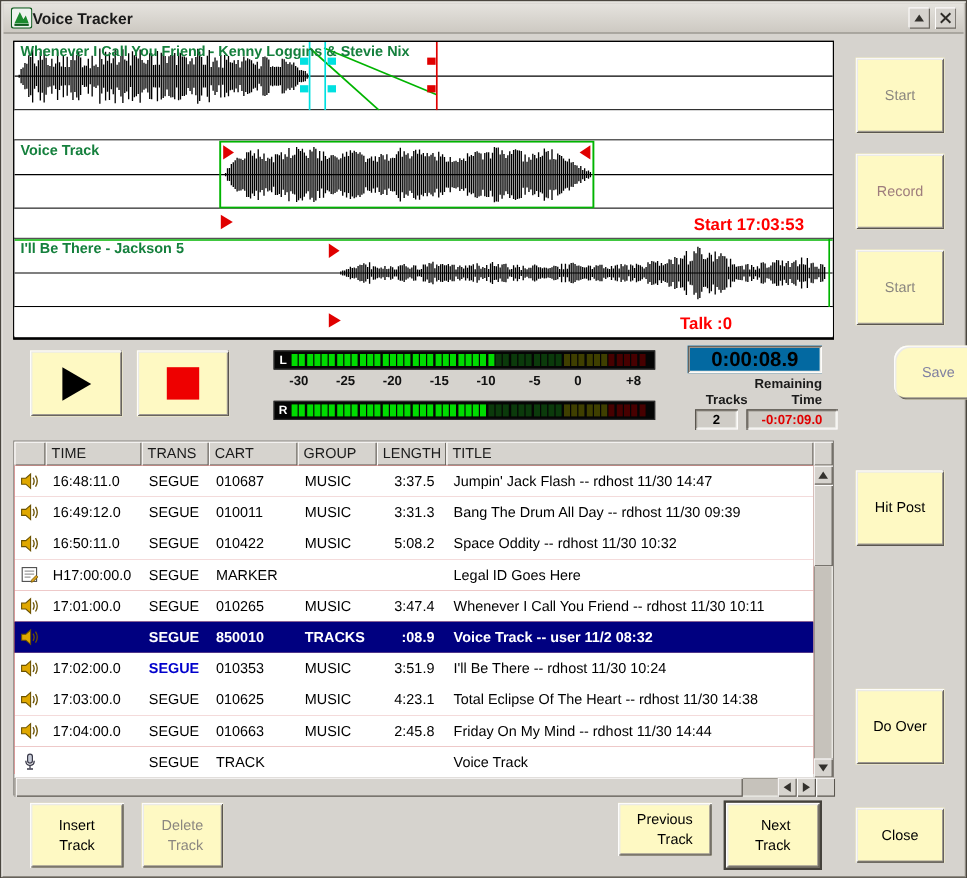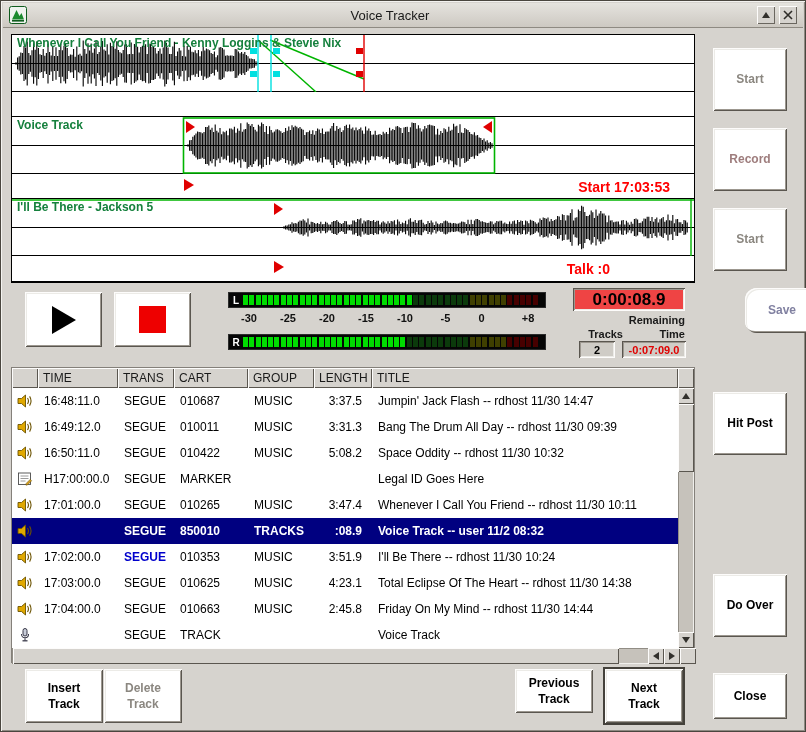--- a/index.html
+++ b/index.html
@@ -7,57 +7,57 @@
   body{font-family:"Liberation Sans",sans-serif}
   .window{position:relative;width:806px;height:732px;background:#d6d3ce;
     border:1px solid #4a463f;
     box-shadow:inset 1px 1px 0 #f4f3f0, inset -1px -1px 0 #8e8a82;}
   .sunken{box-shadow:inset 1px 1px 0 #5a564f, inset -1px -1px 0 #fdfcfb,
                inset 2px 2px 0 #9c978f, inset -2px -2px 0 #ecebe7;}
   
   .titlebar{position:absolute;left:2px;top:2px;right:2px;height:25px;
     background:linear-gradient(180deg,#e5e3de 0%,#cdc9c2 100%);
     border-bottom:1px solid #8e8a82;display:flex;align-items:center;padding:0 6px}
-  .titlebar .title{flex:1;text-align:center;font-weight:normal;font-size:13px;color:#1a1a1a}
+  .titlebar .title{flex:1;text-align:left;font-weight:bold;font-size:13px;color:#1a1a1a}
   .tb-btn{width:18px;height:18px;margin-left:4px;display:flex;align-items:center;justify-content:center;
     background:#d6d3ce;box-shadow:inset 1px 1px 0 #fdfcfb, inset -1px -1px 0 #6a665f;}
   .app-icon{width:18px;height:18px}
   
   .wave-stack{position:absolute;left:10px;top:33px;width:684px;height:249px;background:#000;border:1px solid #000}
   .track{height:82px;background:#fff;position:relative;border-bottom:1px solid #000}
   .track:last-child{border-bottom:none}
   .wave-row{height:57px;border-bottom:1px solid #000;position:relative}
   .wave-row svg{position:absolute;left:0;top:0}
   .strip{height:24px;position:relative;background:#fff}
   .track-title{position:absolute;left:5px;top:1px;font-weight:bold;font-size:12px;color:#15803d;z-index:3}
   .annotation{position:absolute;bottom:3px;font-weight:bold;font-size:14px;color:#ff0000}
   .tri-red{position:absolute;top:5px;width:0;height:0;border-top:6px solid transparent;
     border-bottom:6px solid transparent;border-left:10px solid #e00000}
   
-  .btn{position:absolute;background:#ffffff;
+  .btn{position:absolute;background:#fef9c3;
     box-shadow:inset 1px 1px 0 #fdfcfb, inset -1px -1px 0 #5a564f,
                inset 2px 2px 0 #ecebe7, inset -2px -2px 0 #9c978f;
-    font-weight:bold;font-size:12px;color:#000;display:flex;align-items:center;
-    justify-content:center;text-align:center;cursor:default}
+    font-weight:normal;font-size:12px;color:#000;display:flex;align-items:center;
+    justify-content:center;text-align:right;cursor:default}
   .btn span{white-space:pre-line;line-height:1.35}
   .btn.disabled{color:#8b8780}
   .btn.focused{outline:2px solid #44413b;outline-offset:0}
   .play-tri{width:0;height:0;border-top:14px solid transparent;border-bottom:14px solid transparent;border-left:24px solid #000}
   .stop-sq{width:27px;height:27px;background:#ee0000}
   .meter{position:absolute;left:227px;top:290px;width:318px;height:60px}
   .mbar{position:absolute;left:0;width:318px;height:16px;background:#050505;border:1px solid #2b2b2b;display:flex;align-items:center}
   .mlabel{width:14px;text-align:center;color:#fff;font-weight:bold;font-size:10px}
   .segs{display:flex;height:10px;flex:1;align-items:stretch}
   .seg{flex:0 0 5px;margin-right:1.3px;background:#111}
   .seg.g{background:#0b3a0b}.seg.g.lit{background:#00dc00}
   .seg.y{background:#3f3f00}
   .seg.r{background:#470000}
   .mscale{position:absolute;left:15px;top:18px;width:300px;height:22px}
   .mscale span{position:absolute;top:3px;transform:translateX(-50%);font-weight:bold;font-size:11px;color:#111}
-  .time-display{position:absolute;left:572px;top:287px;width:112px;height:23px;background:#ef4444;
+  .time-display{position:absolute;left:572px;top:287px;width:112px;height:23px;background:#0369a1;
     font-weight:bold;font-size:17px;display:flex;align-items:center;justify-content:center}
   .rem-label{position:absolute;font-weight:bold;font-size:11px;text-align:right;color:#1a1a1a}
   .val-box{position:absolute;height:17px;background:#cfccc6;font-size:11px;font-weight:bold;
     display:flex;align-items:center;justify-content:center}
   
   .log{position:absolute;left:10px;top:366px;width:684px;height:296px;background:#fff;border:1px solid #84807a}
   .log-header{position:absolute;left:0;top:0;height:20px;display:flex;width:682px}
   .hcell{background:#d6d3ce;box-shadow:inset 1px 1px 0 #fdfcfb, inset -1px -1px 0 #5a564f;
     font-size:12px;color:#1a1a1a;display:flex;align-items:center;padding-left:5px;overflow:hidden}
   .log-body{position:absolute;left:0;top:20px;width:666px;height:257px;overflow:hidden;background:#b91c1c}
@@ -324,21 +324,21 @@
           <i class="seg r"></i>
         </div>
     </div>
   </div>
 
   <div class="time-display sunken">0:00:08.9</div>
   <div class="rem-label" style="left:572px;top:313px;width:112px">Remaining</div>
   <div class="rem-label" style="left:570px;top:327px;width:52px">Tracks</div>
   <div class="rem-label" style="left:624px;top:327px;width:60px">Time</div>
   <div class="val-box sunken" style="left:578px;top:340px;width:36px">2</div>
-  <div class="val-box sunken" style="left:621px;top:340px;width:64px;color:#e00000">-0:07:09.0</div>
+  <div class="val-box sunken" style="left:621px;top:340px;width:76px;color:#e00000">-0:07:09.0</div>
 
   <div class="log">
     <div class="log-header">
       <span class="hcell" style="flex:0 0 26px"></span>
       <span class="hcell" style="flex:0 0 80px">TIME</span>
       <span class="hcell" style="flex:0 0 56px">TRANS</span>
       <span class="hcell" style="flex:0 0 74px">CART</span>
       <span class="hcell" style="flex:0 0 66px">GROUP</span>
       <span class="hcell" style="flex:0 0 58px">LENGTH</span>
       <span class="hcell" style="flex:1">TITLE</span>
@@ -516,21 +516,21 @@
       <span>Hit Post</span>
     </div>
   <div class="btn" style="left:712px;top:573px;width:74px;height:63px">
       <span>Do Over</span>
     </div>
 
   <div class="btn" style="left:24px;top:668px;width:78px;height:54px">
       <span>Insert
 Track</span>
     </div>
-  <div class="btn disabled" style="left:103px;top:668px;width:78px;height:54px">
+  <div class="btn disabled" style="left:117px;top:668px;width:68px;height:54px">
       <span>Delete
 Track</span>
     </div>
   <div class="btn" style="left:514px;top:668px;width:78px;height:44px">
       <span>Previous
 Track</span>
     </div>
   <div class="btn focused" style="left:604px;top:668px;width:78px;height:54px">
       <span>Next
 Track</span>

